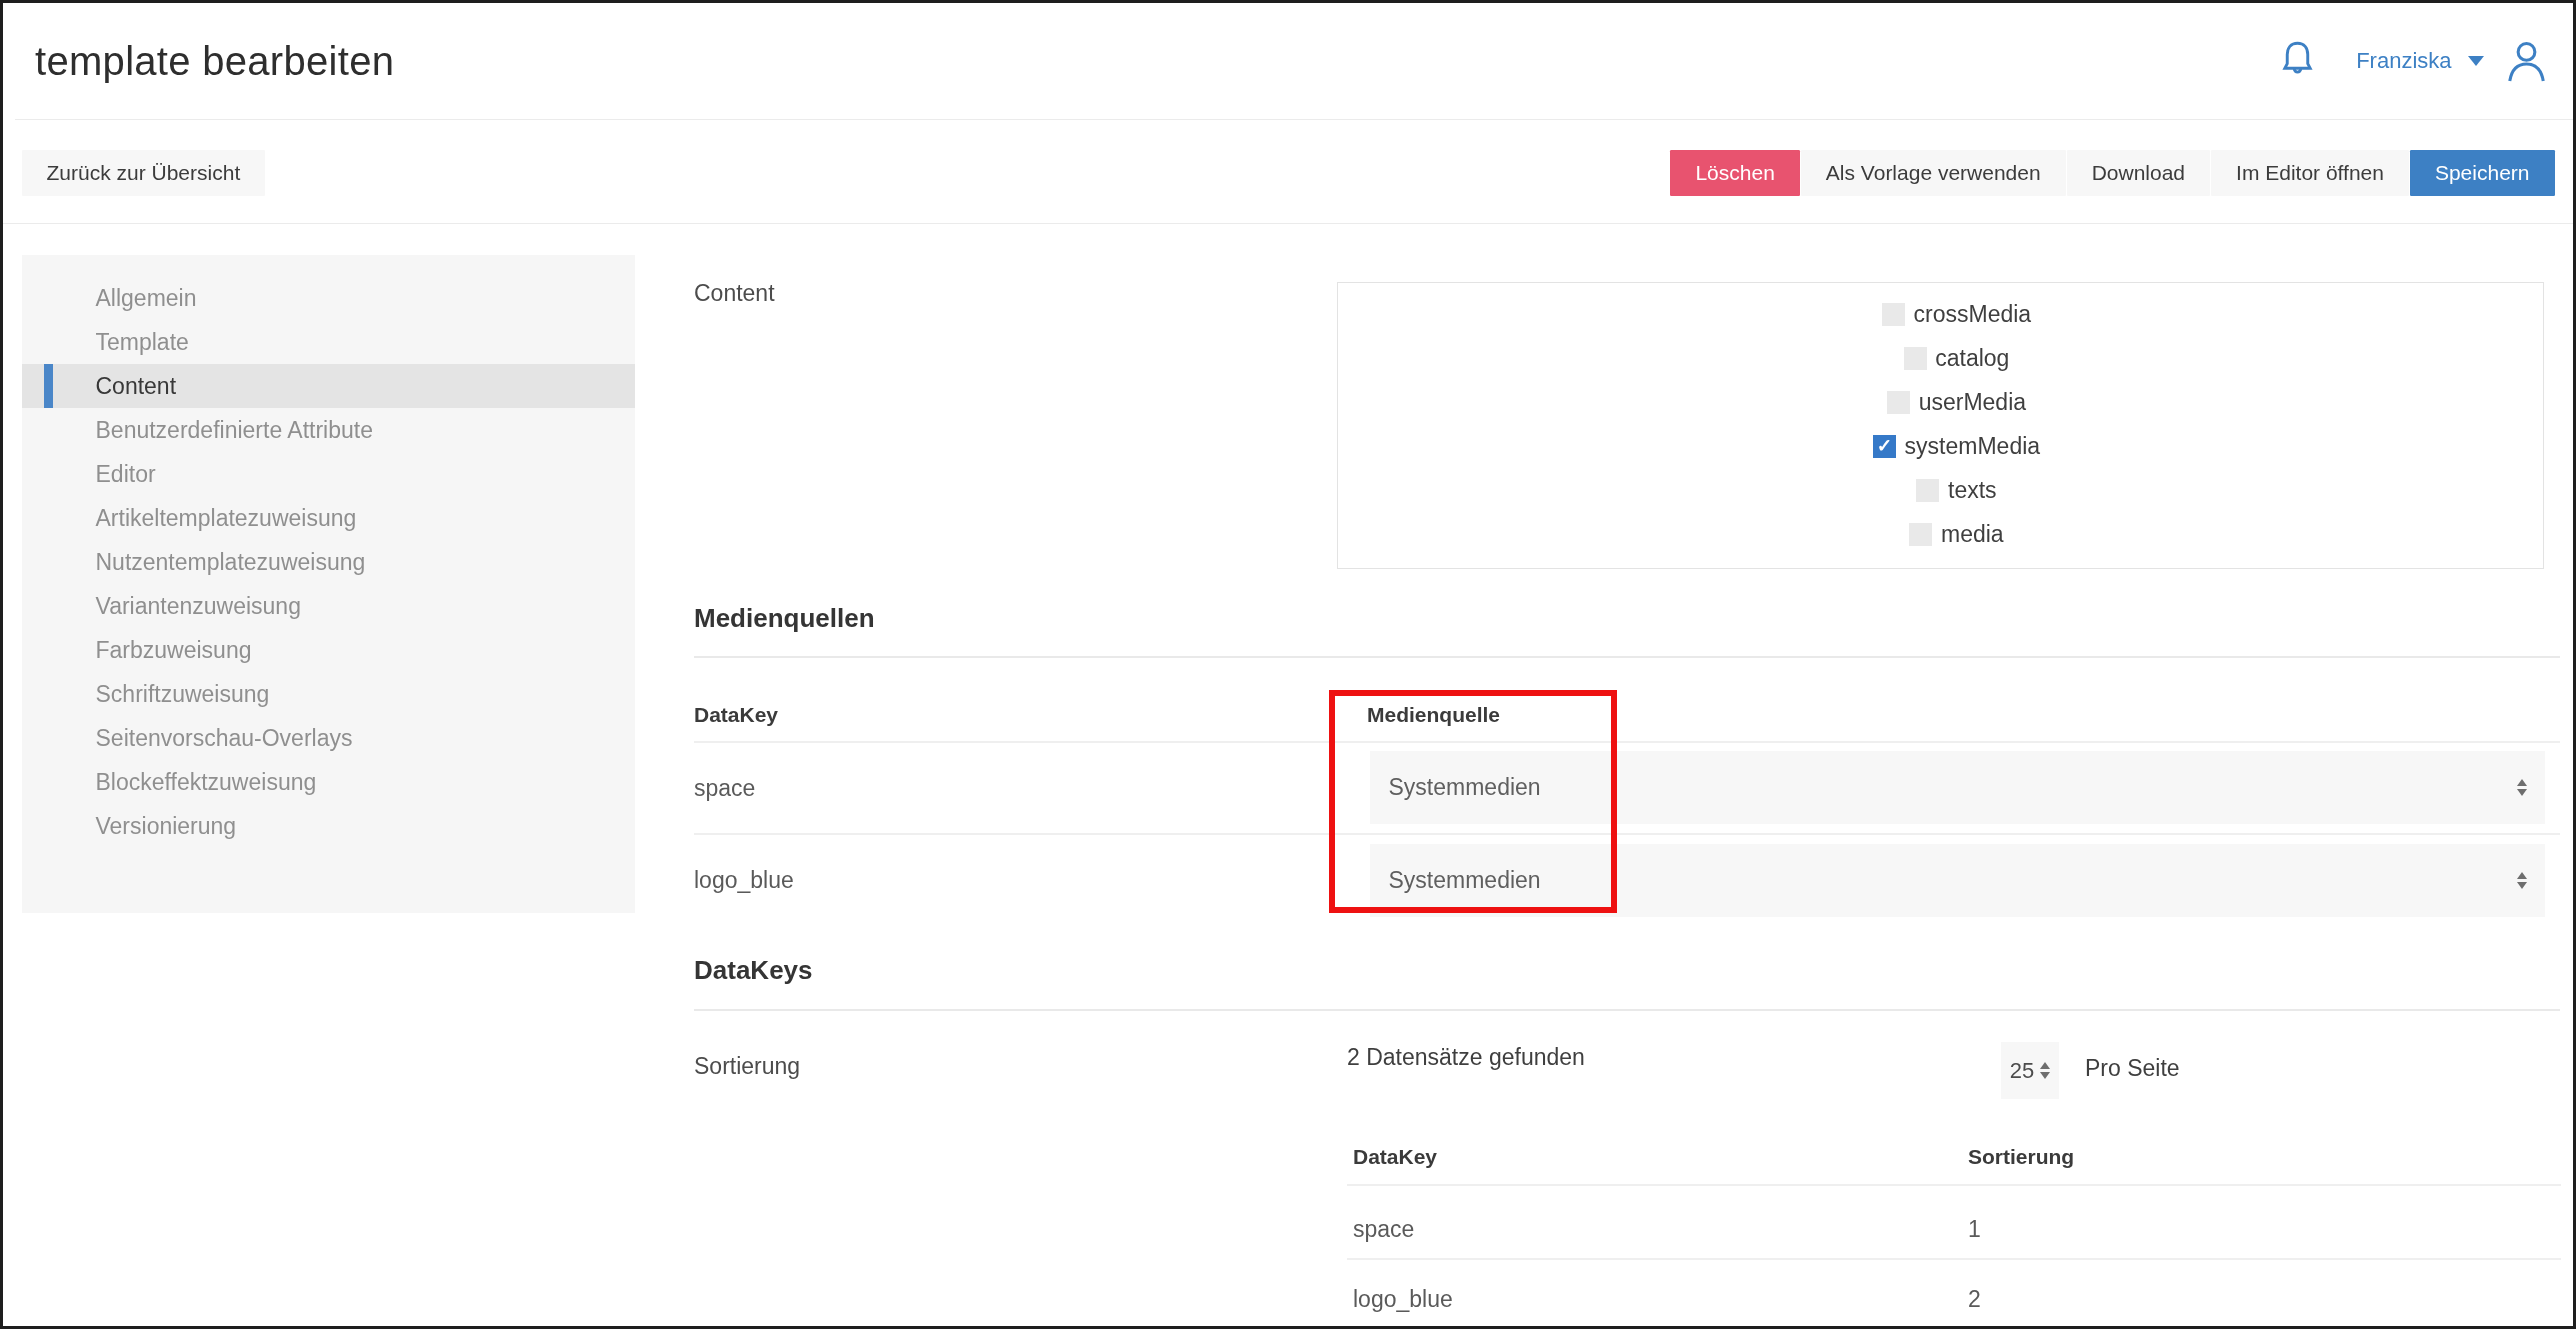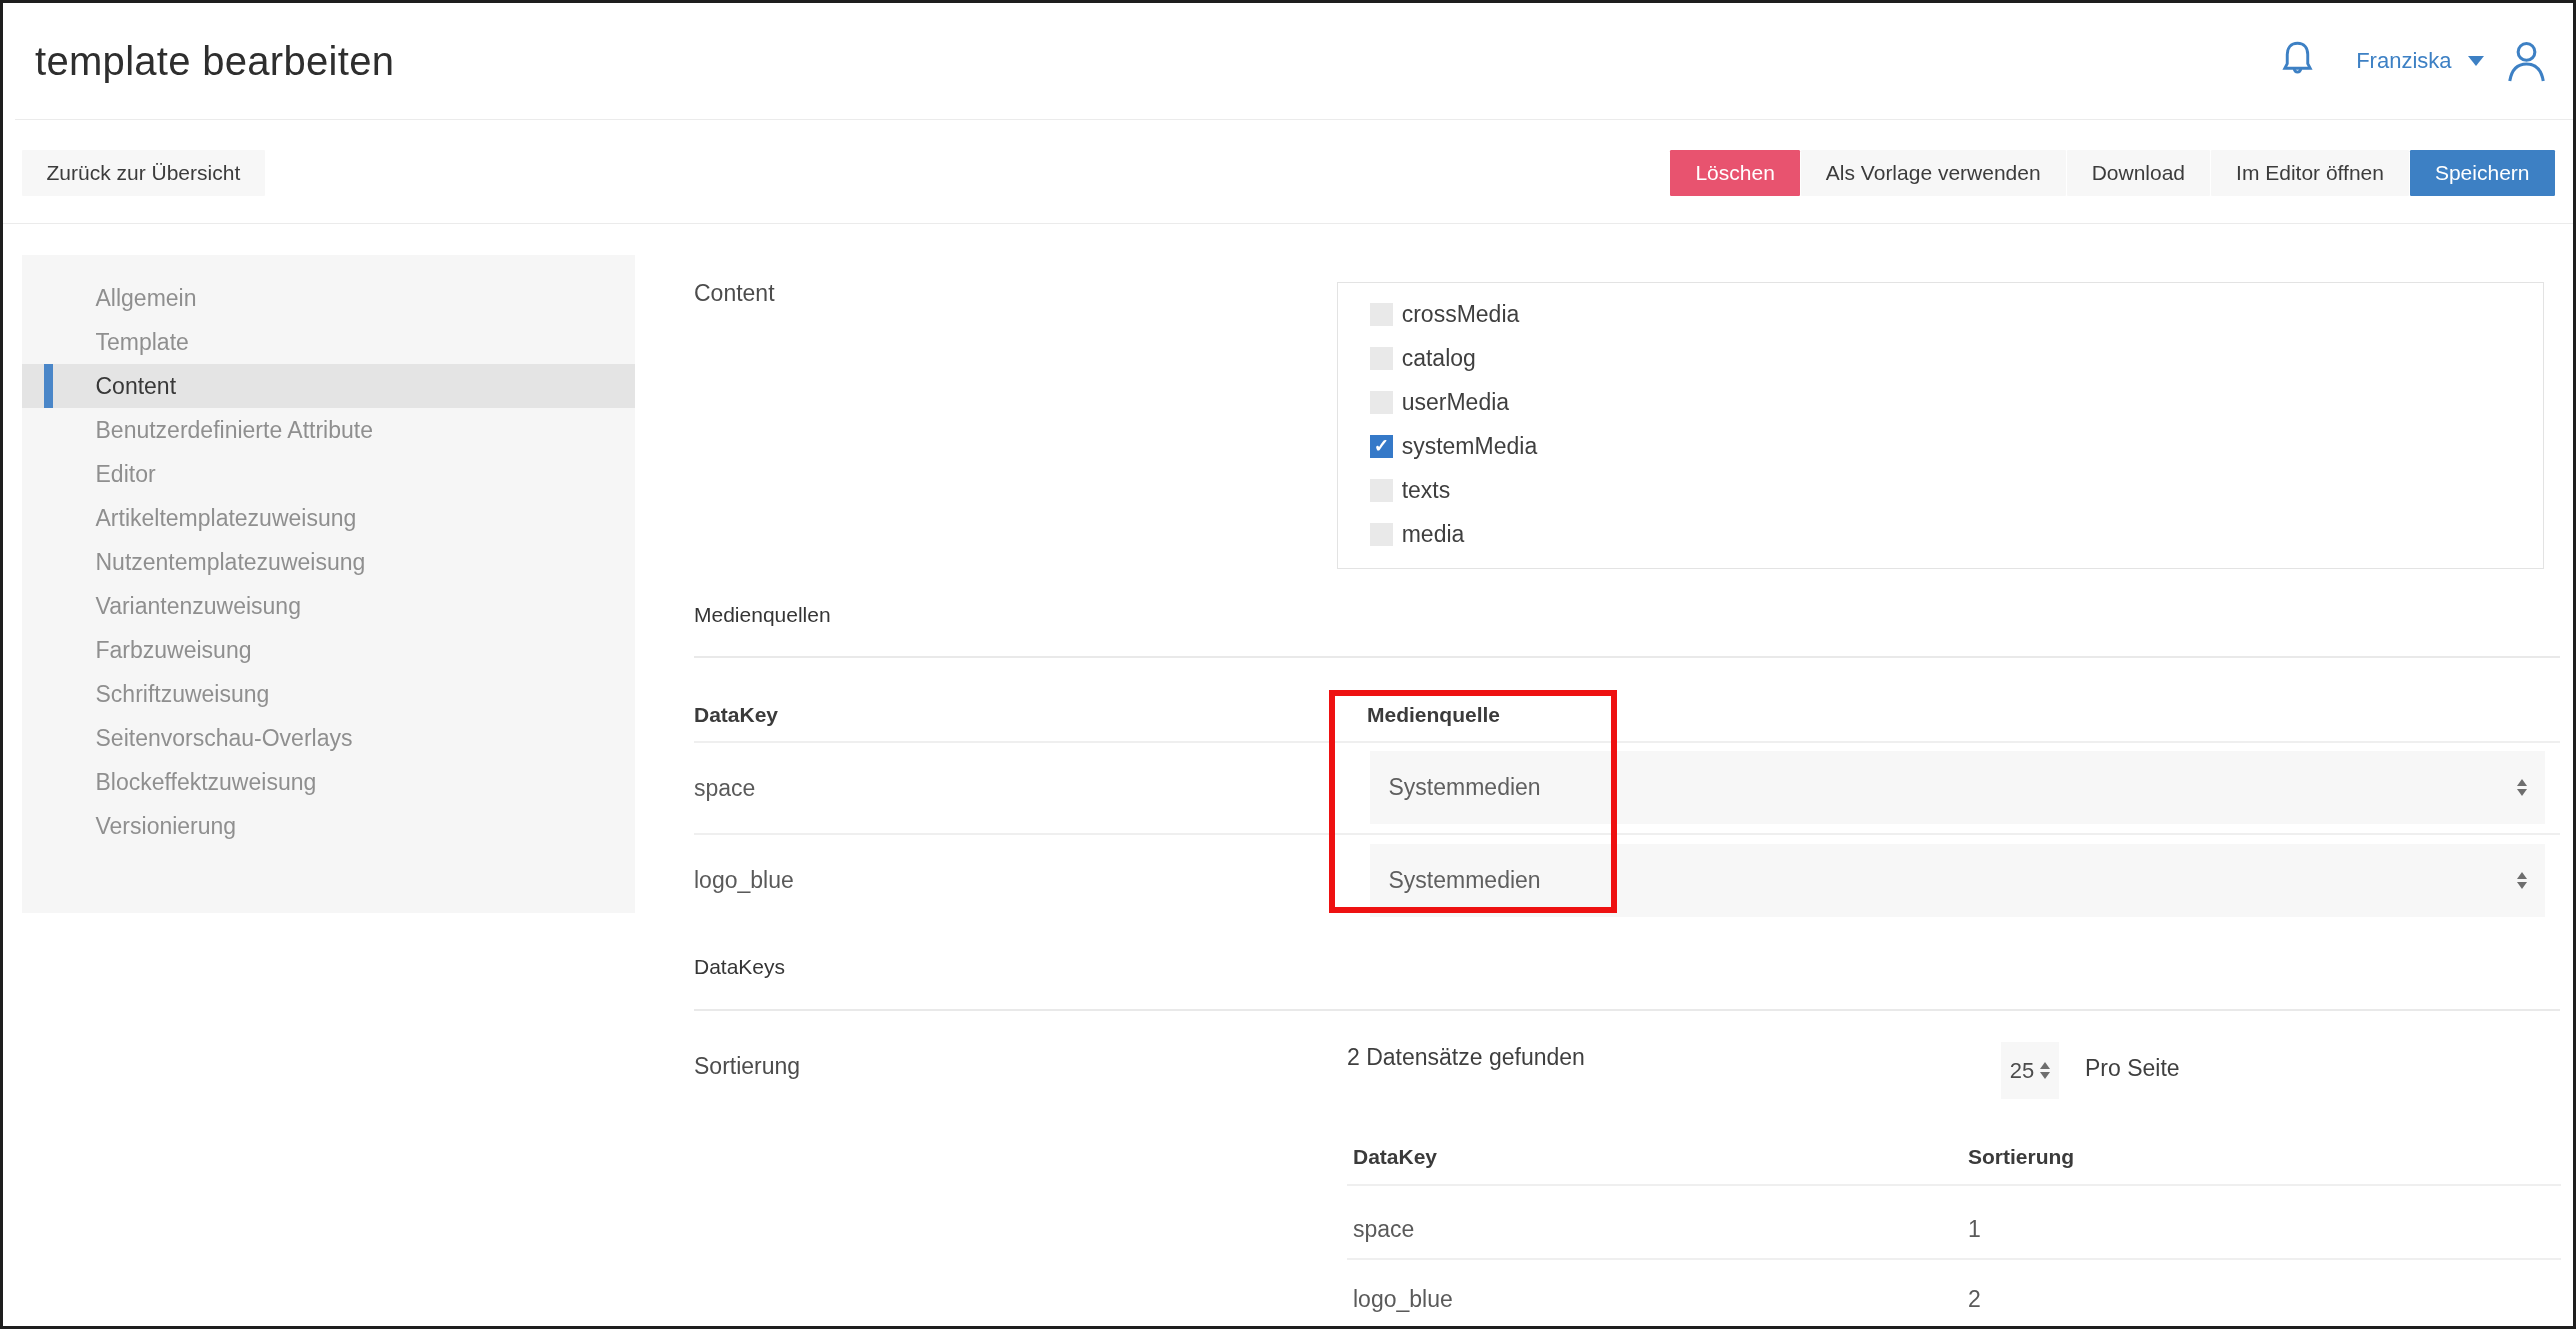--- a/index.html
+++ b/index.html
@@ -68,29 +68,29 @@
     white-space:nowrap;
   }
   .side-item.active { background:#e4e4e4; color:#383838; }
   .side-item.active::before {
     content:""; position:absolute; left:22px; top:0; bottom:0; width:9.3px;
     background:#4a86c8;
   }
 
   
   .field-label { position:absolute; font-size:23px; color:#4c4c4c; }
-  .section-heading { position:absolute; font-size:21px; color:#353535; font-weight:400; }
+  .section-heading { position:absolute; font-size:26px; color:#353535; font-weight:700; }
   .rule { position:absolute; height:1.9px; background:#e9e9e9; }
 
   
   .checkbox-panel {
     position:absolute; left:1334px; top:279px; width:1207px; height:287px;
     background:#ffffff; border:1.9px solid #e3e3e3; padding-top:9.3px;
   }
-  .cb-row { display:flex; align-items:center; height:44px; padding-left:32px; }
+  .cb-row { display:flex; align-items:center; height:44px; padding-left:32px;justify-content:center; }
   .cb {
     width:23px; height:23px; background:#e9e9e9; flex:0 0 auto;
     display:flex; align-items:center; justify-content:center;
   }
   .cb.checked { background:#3579c8; }
   .cb.checked::after { content:"\2713"; color:#ffffff; font-size:18.5px; font-weight:bold; }
   .cb-label { margin-left:8.7px; font-size:23px; color:#3f3f3f; }
 
   
   .th { position:absolute; font-size:21px; font-weight:bold; color:#3b3b3b; }

